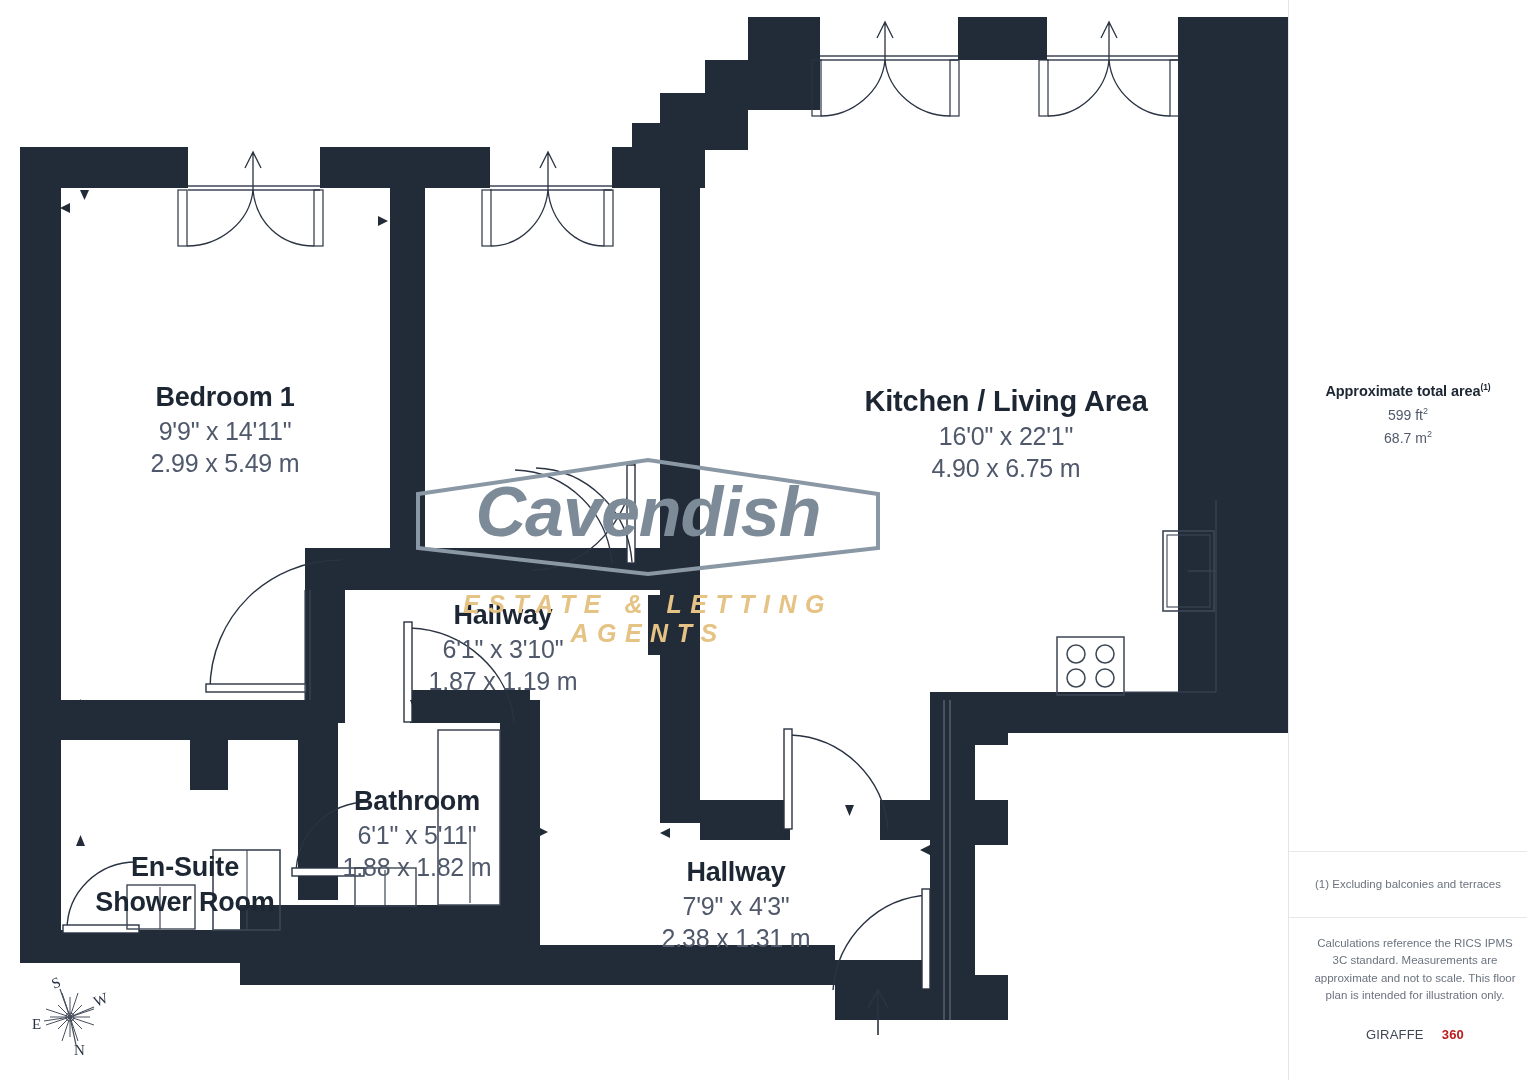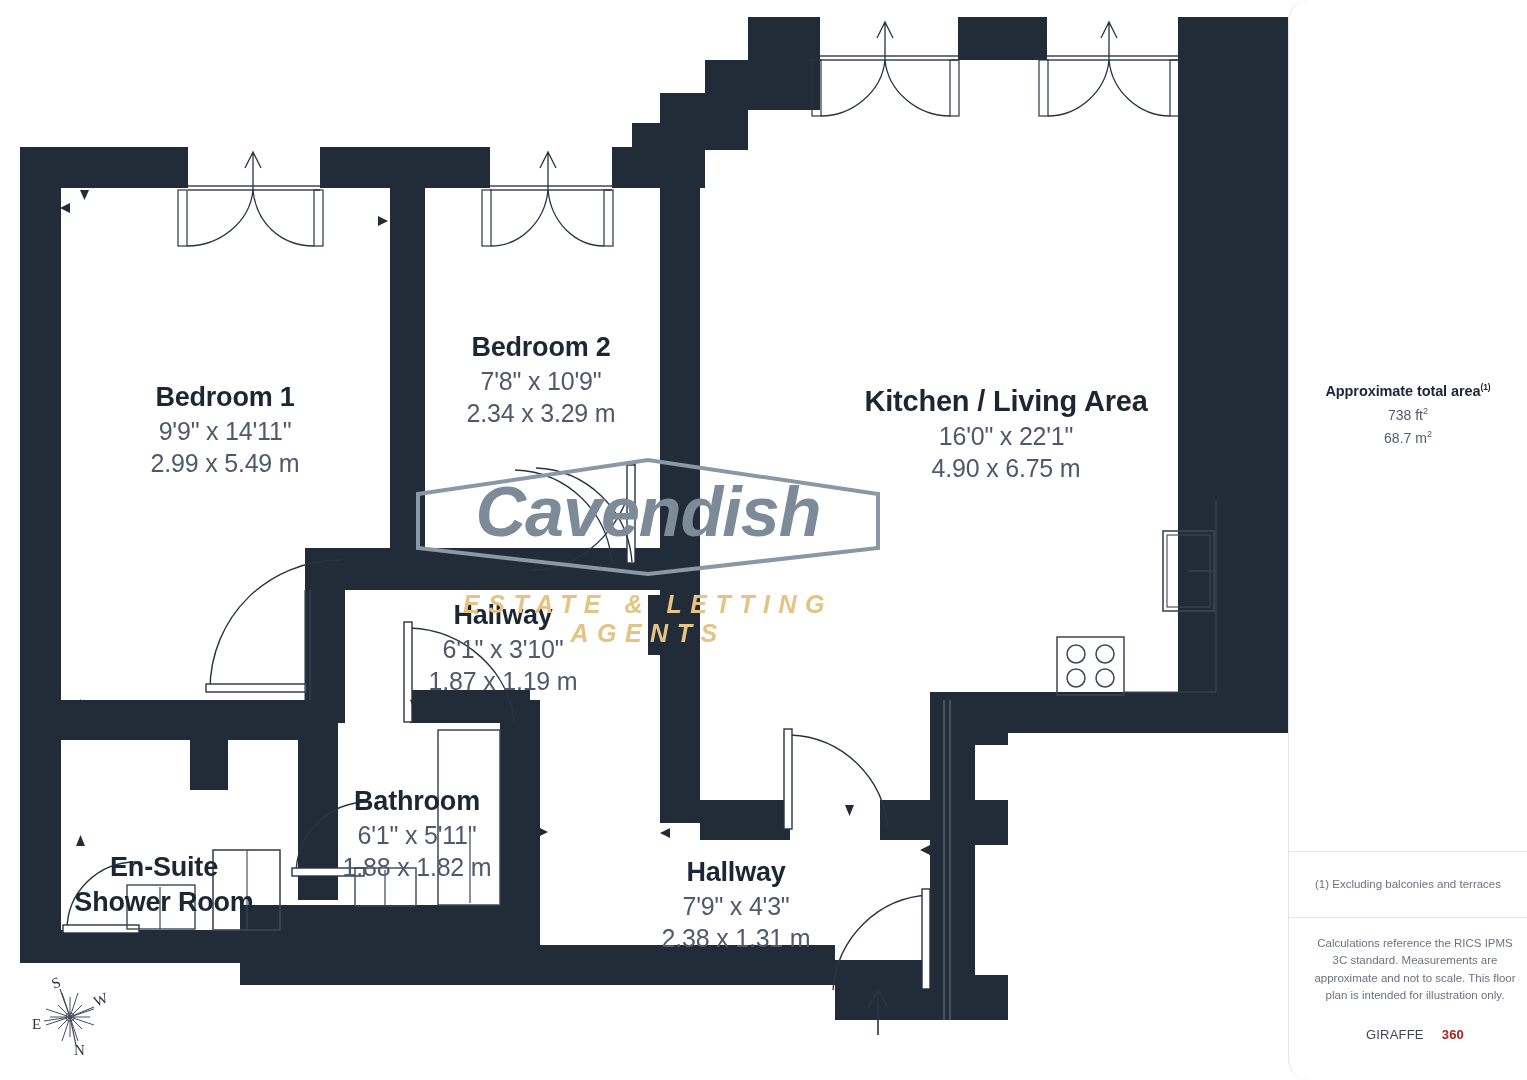--- a/index.html
+++ b/index.html
@@ -99,21 +99,20 @@
   
   #sidebar {
     position: absolute;
     right: 0;
     top: 0;
     width: 239px;
     height: 1080px;
     border-left: 1px solid #e3e5e8;
     box-sizing: border-box;
     background: #ffffff;
-    border-radius: 21px;
   }
   #area-block {
     position: absolute;
     top: 382px;
     left: 0; right: 0;
     text-align: center;
   }
   #area-title {
     font-size: 14.5px;
     font-weight: bold;
@@ -353,45 +352,40 @@
         <path d="M515,470 C568,472 608,512 612,564"></path>
       </g>
     </svg>
 
     <div class="room-label" style="left:225px; top:380px;">
       <div class="room-name">Bedroom 1</div>
       <div class="room-dim">9'9" x 14'11"</div>
       <div class="room-dim">2.99 x 5.49 m</div>
     </div>
 
-    <div class="room-label" style="left:541px; top:330px;">
-      <div class="room-name">Bedroom 2</div>
-      <div class="room-dim">7'8" x 10'9"</div>
-      <div class="room-dim">2.34 x 3.29 m</div>
-    </div>
 
     <div class="room-label" style="left:1006px; top:383px;">
       <div class="room-name big">Kitchen / Living Area</div>
       <div class="room-dim">16'0" x 22'1"</div>
       <div class="room-dim">4.90 x 6.75 m</div>
     </div>
 
     <div class="room-label" style="left:503px; top:598px;">
       <div class="room-name">Hallway</div>
       <div class="room-dim">6'1" x 3'10"</div>
       <div class="room-dim">1.87 x 1.19 m</div>
     </div>
 
     <div class="room-label" style="left:417px; top:784px;">
       <div class="room-name">Bathroom</div>
       <div class="room-dim">6'1" x 5'11"</div>
       <div class="room-dim">1.88 x 1.82 m</div>
     </div>
 
-    <div class="room-label" style="left:164px; top:850px;">
+    <div class="room-label" style="left:185px; top:850px;">
       <div class="room-name">En-Suite</div>
       <div class="room-name">Shower Room</div>
     </div>
 
     <div class="room-label" style="left:736px; top:855px;">
       <div class="room-name">Hallway</div>
       <div class="room-dim">7'9" x 4'3"</div>
       <div class="room-dim">2.38 x 1.31 m</div>
     </div>
 
@@ -424,21 +418,21 @@
     </div>
   </div>
 
   <div id="sidebar">
 
     <div id="area-block">
       <div id="area-title">
         <span>Approximate total area</span><sup>(1)</sup>
       </div>
       <div class="area-value">
-        <span>738 ft</span><sup>2</sup>
+        <span>599 ft</span><sup>2</sup>
       </div>
       <div class="area-value">
         <span>68.7 m</span><sup>2</sup>
       </div>
     </div>
 
     <div id="footnote-block">
       <div id="footnote-text">(1) Excluding balconies and terraces</div>
     </div>
 

